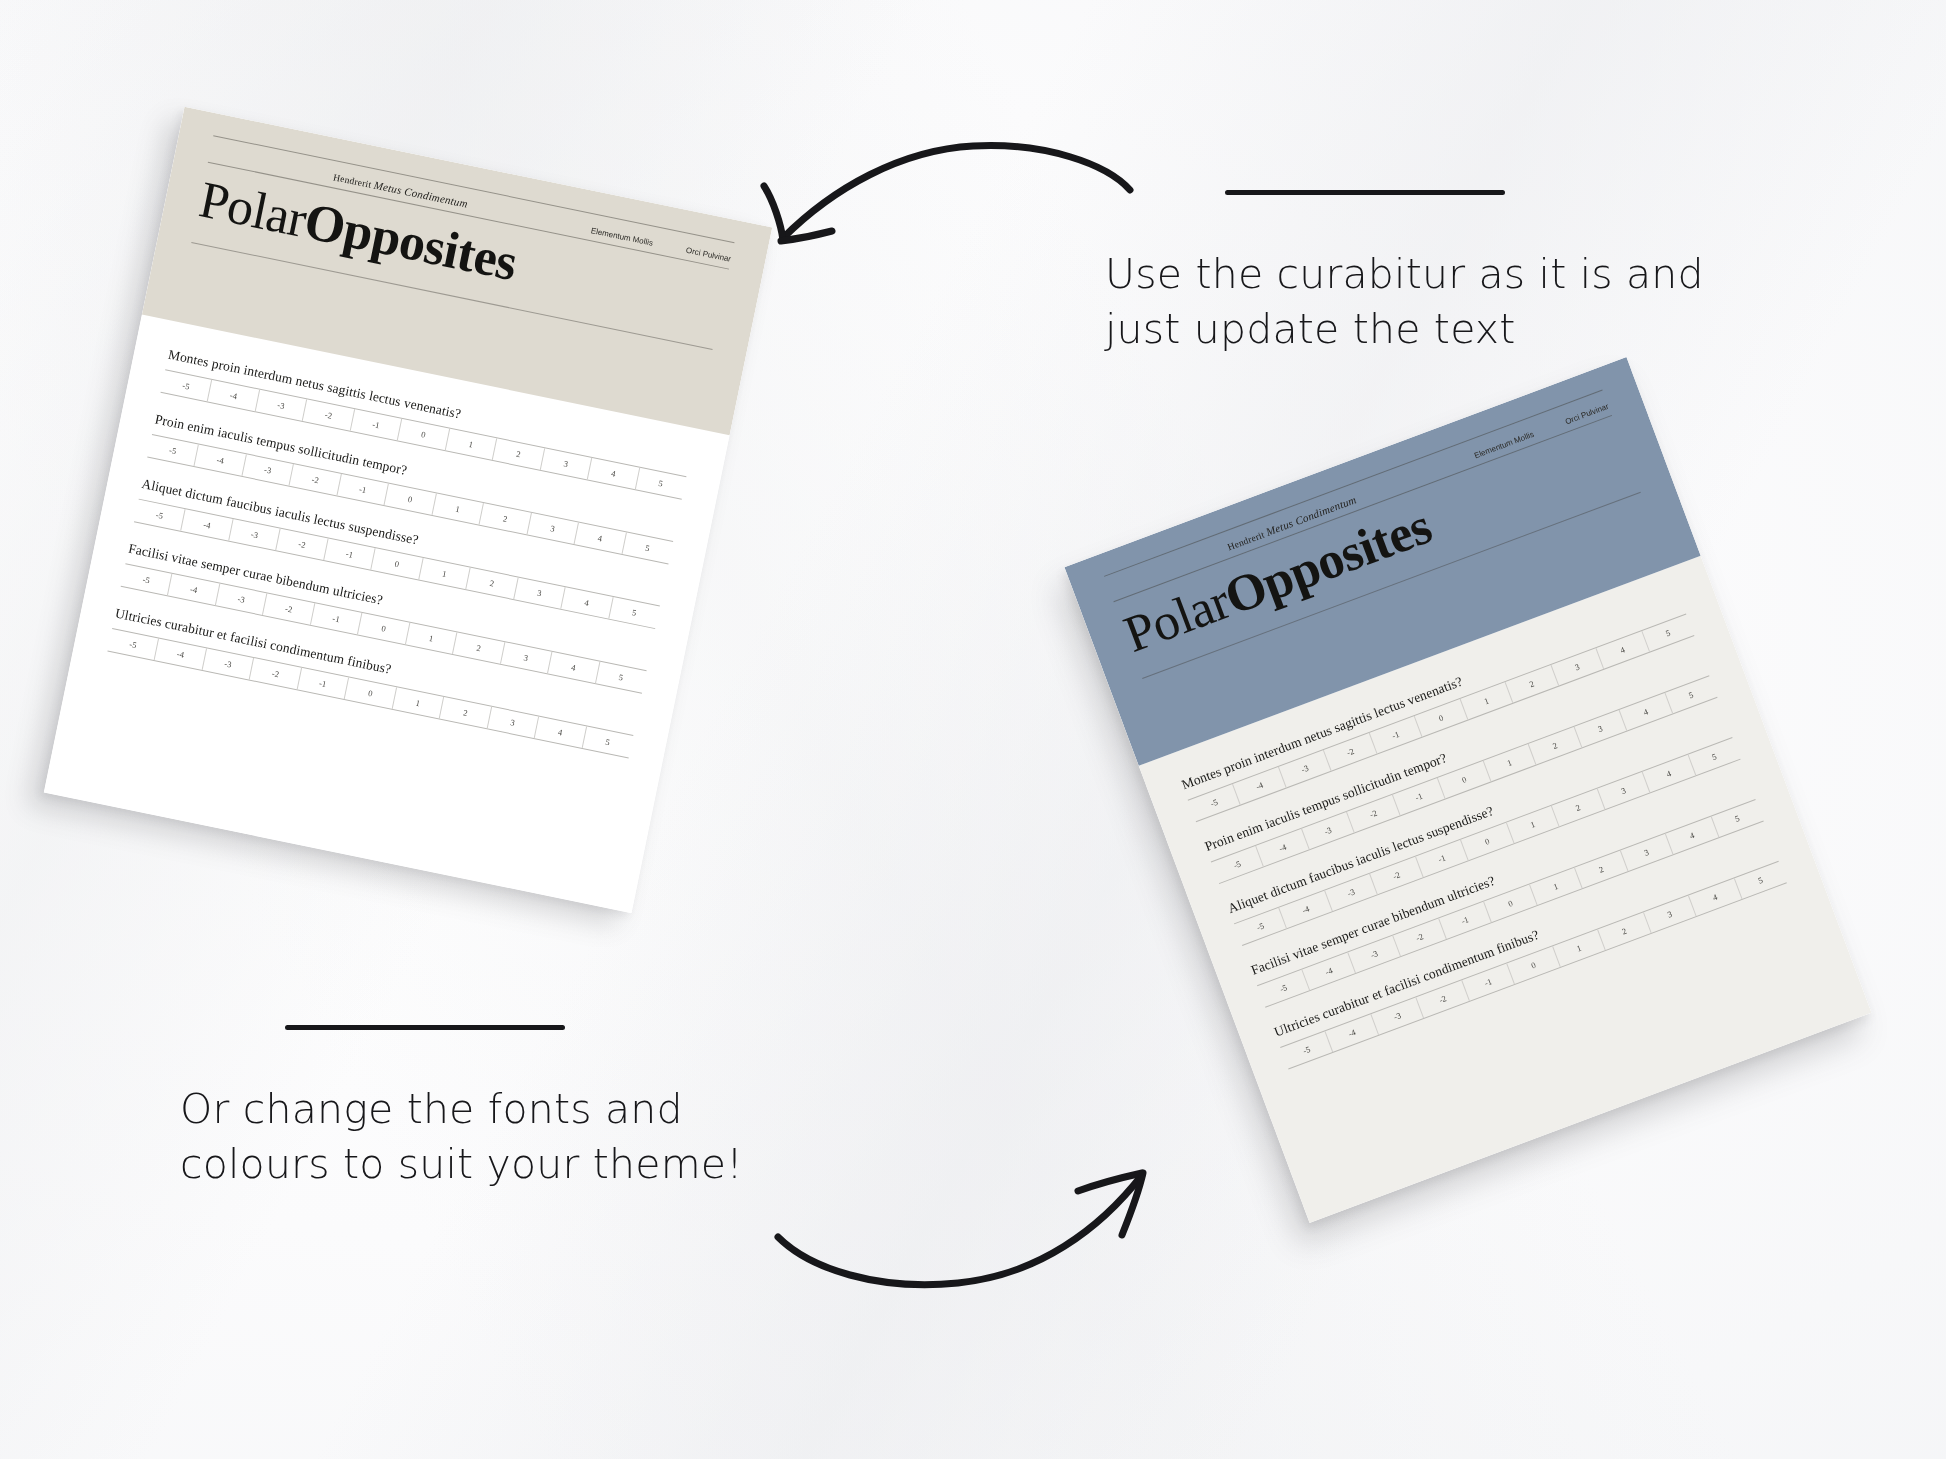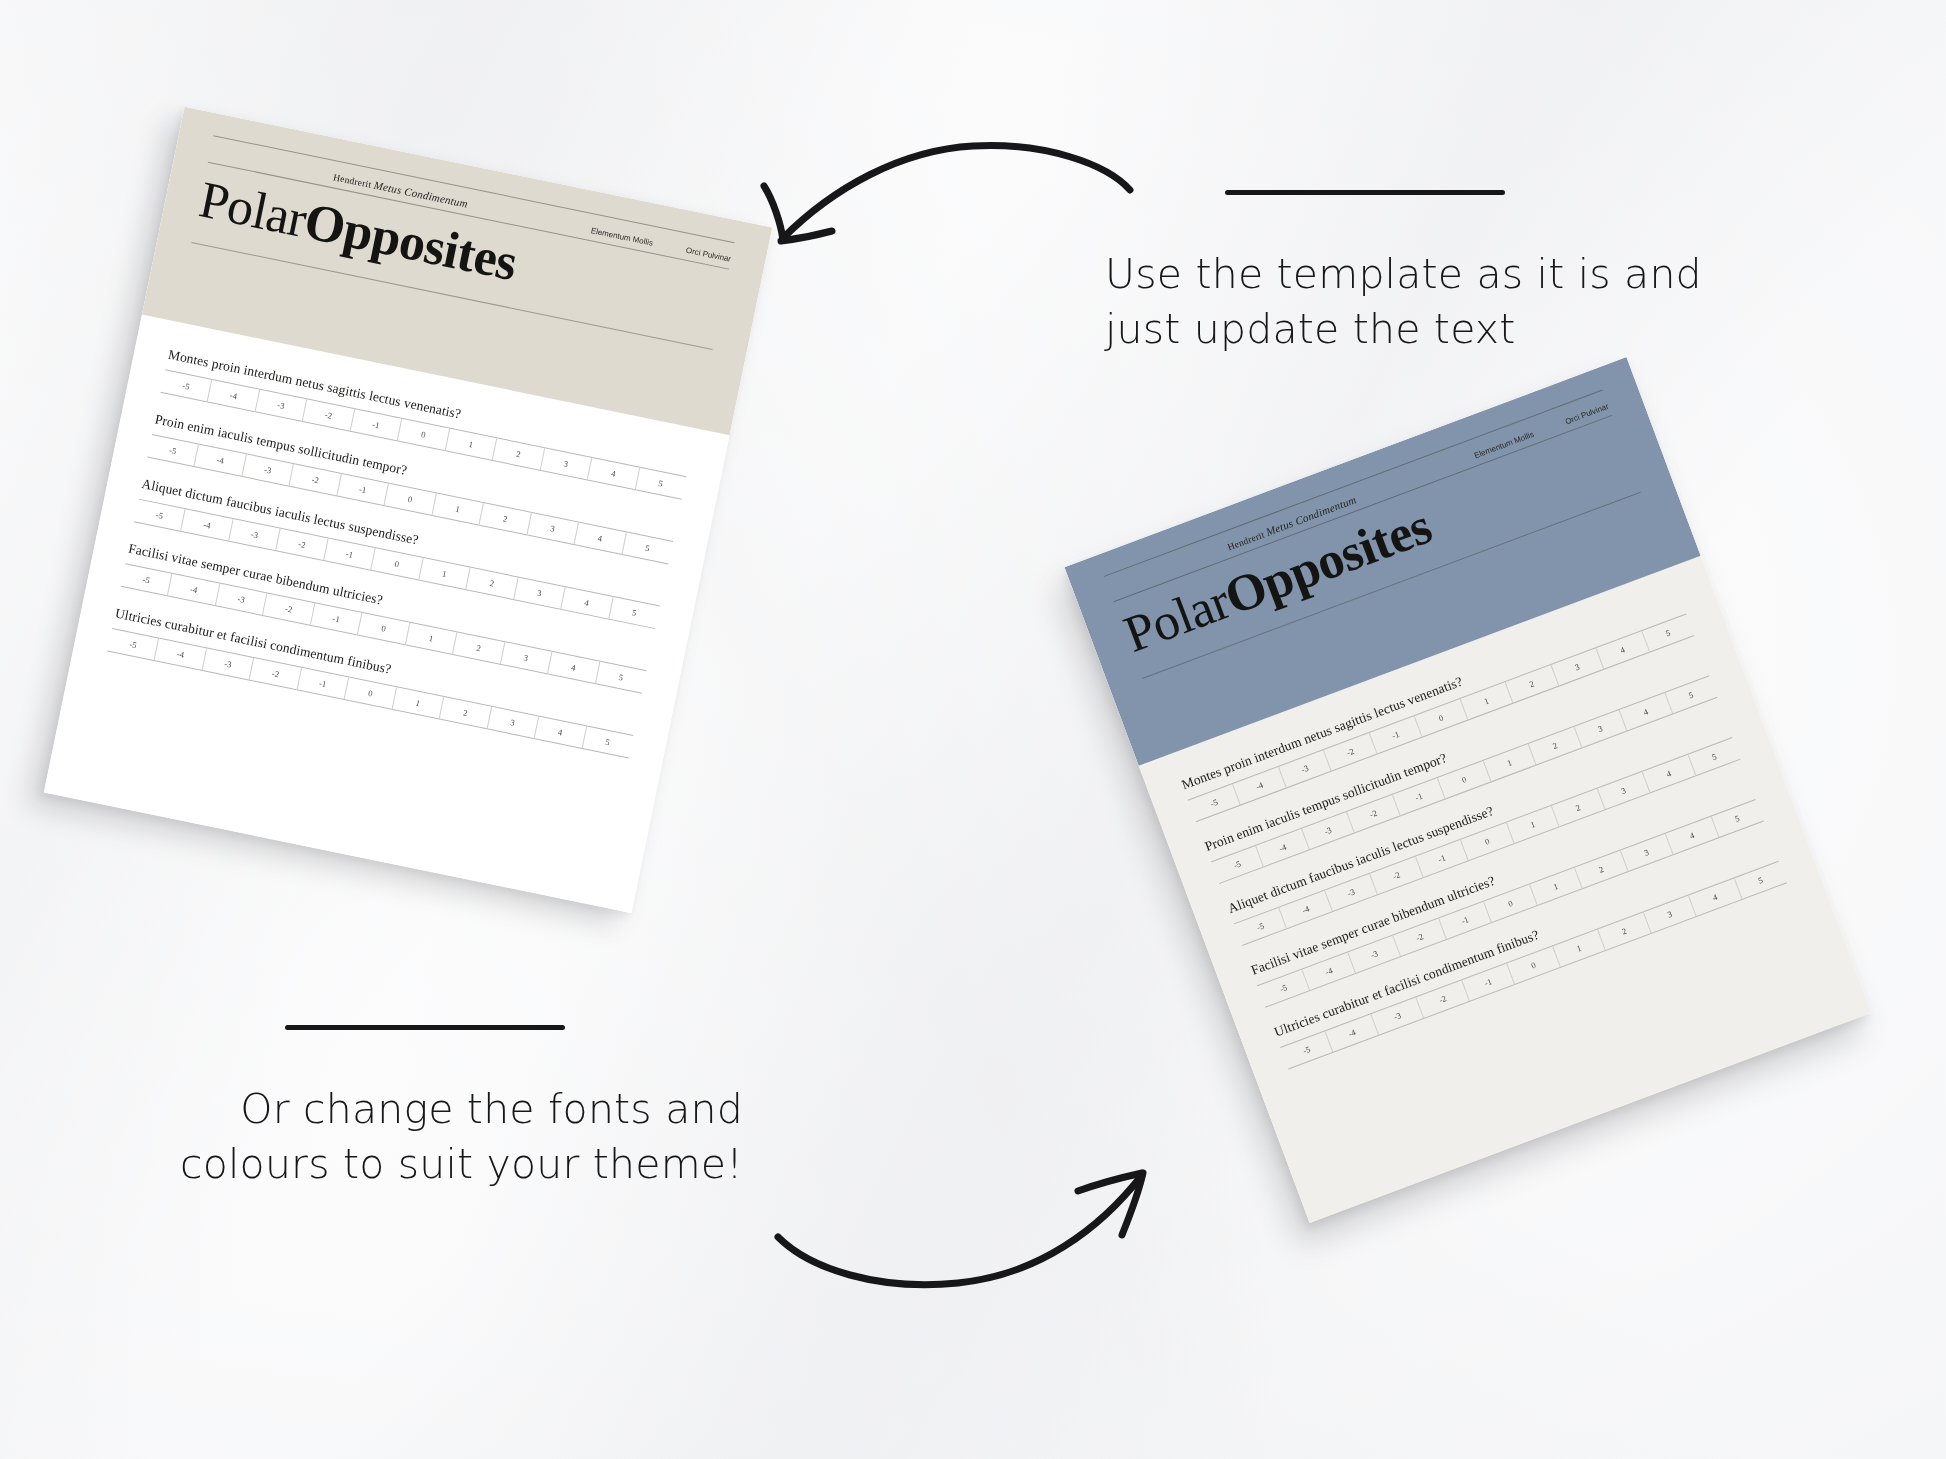--- a/index.html
+++ b/index.html
@@ -151,21 +151,21 @@
     font-size:41px;
     line-height:1.33;
     color:#17171a;
     letter-spacing:0.2px;
     white-space:pre-line;
   }
 
   #callout-top { left:1105px; top:190px; }
   #callout-top .callout-rule { margin-left:120px; margin-bottom:52px; }
 
-  #callout-bottom { left:180px; top:1025px;text-align:right; }
+  #callout-bottom { left:180px; top:1025px; }
   #callout-bottom .callout-rule { margin-left:105px; margin-bottom:52px; }
 
   
   .arrow-svg { position:absolute; overflow:visible; }
   #arrow-top { left:715px; top:128px; }
   #arrow-bottom { left:770px; top:1125px; }
 </style>
 </head>
 <body>
 
@@ -380,21 +380,21 @@
               <div class="q-cell">5</div>
             </div>
           </div>
         </div>
 
     </div>
   </div>
 
   <div class="callout" id="callout-top">
     <div class="callout-rule"></div>
-    <div class="callout-text">Use the template as it is and
+    <div class="callout-text">Use the curabitur as it is and
 just update the text</div>
   </div>
 
   <div class="callout" id="callout-bottom">
     <div class="callout-rule"></div>
     <div class="callout-text">Or change the fonts and
 colours to suit your theme!</div>
   </div>
 
   <svg class="arrow-svg" id="arrow-top" width="420" height="160" viewBox="0 0 420 160">

